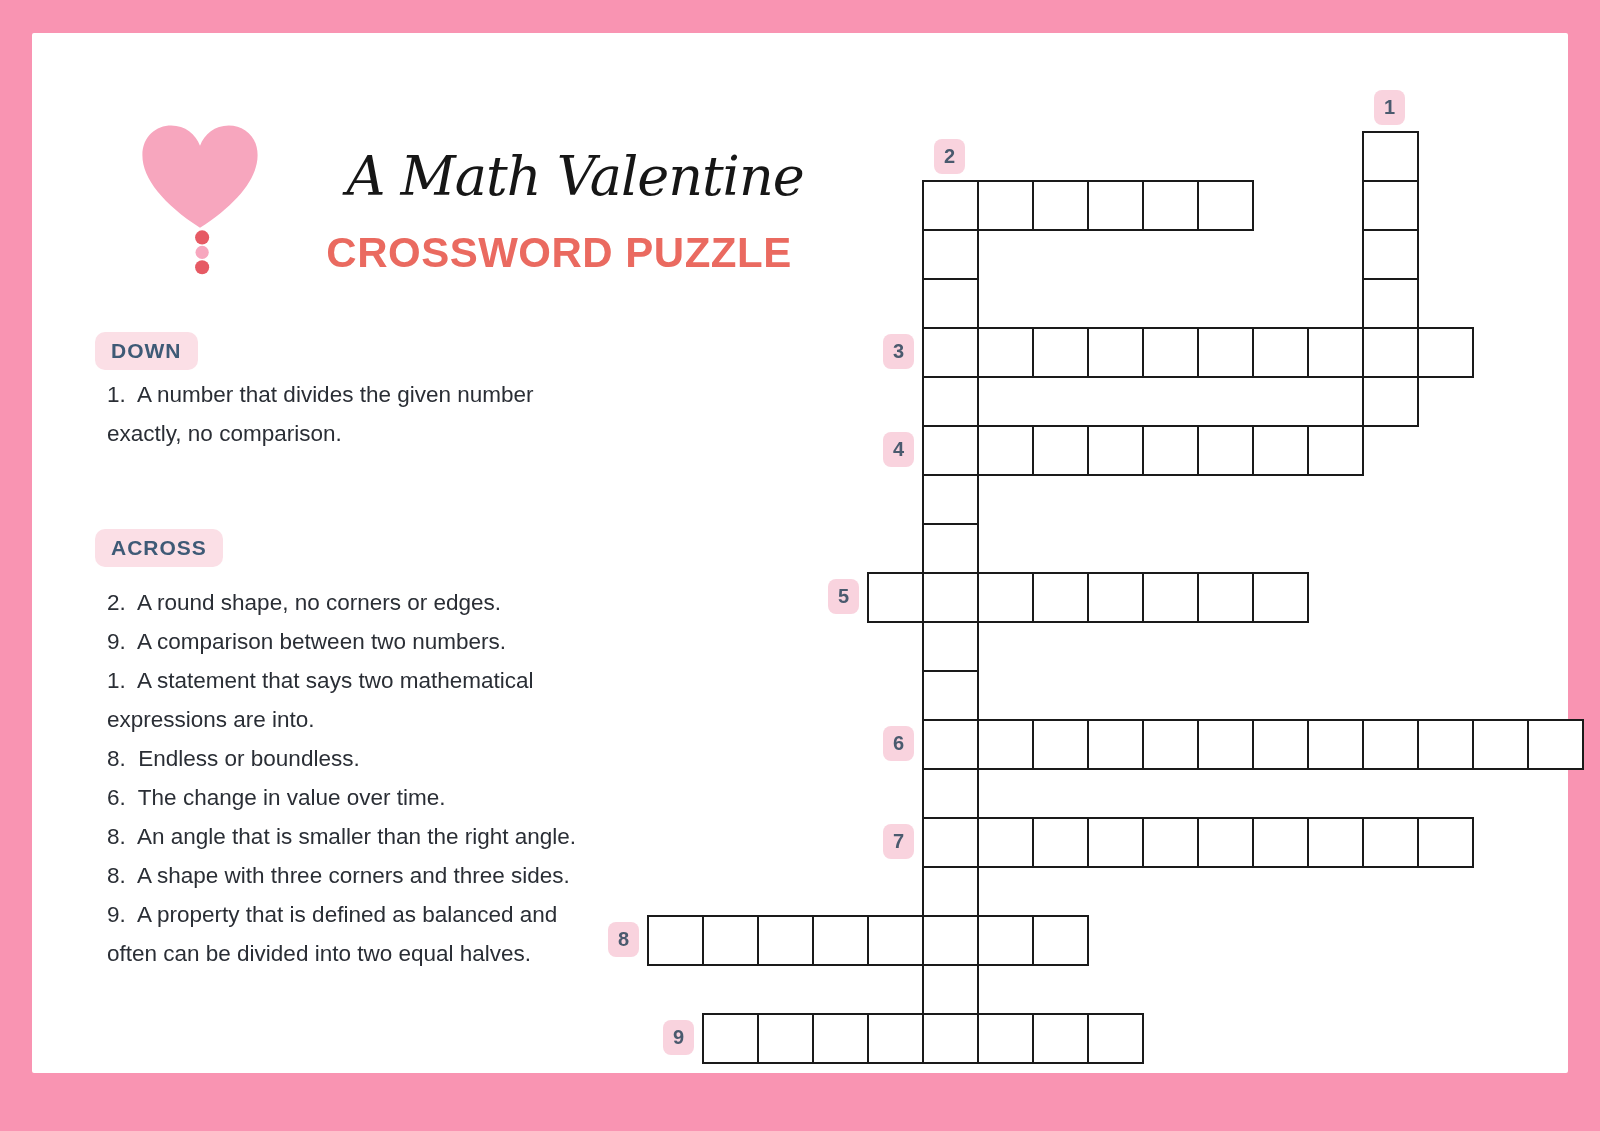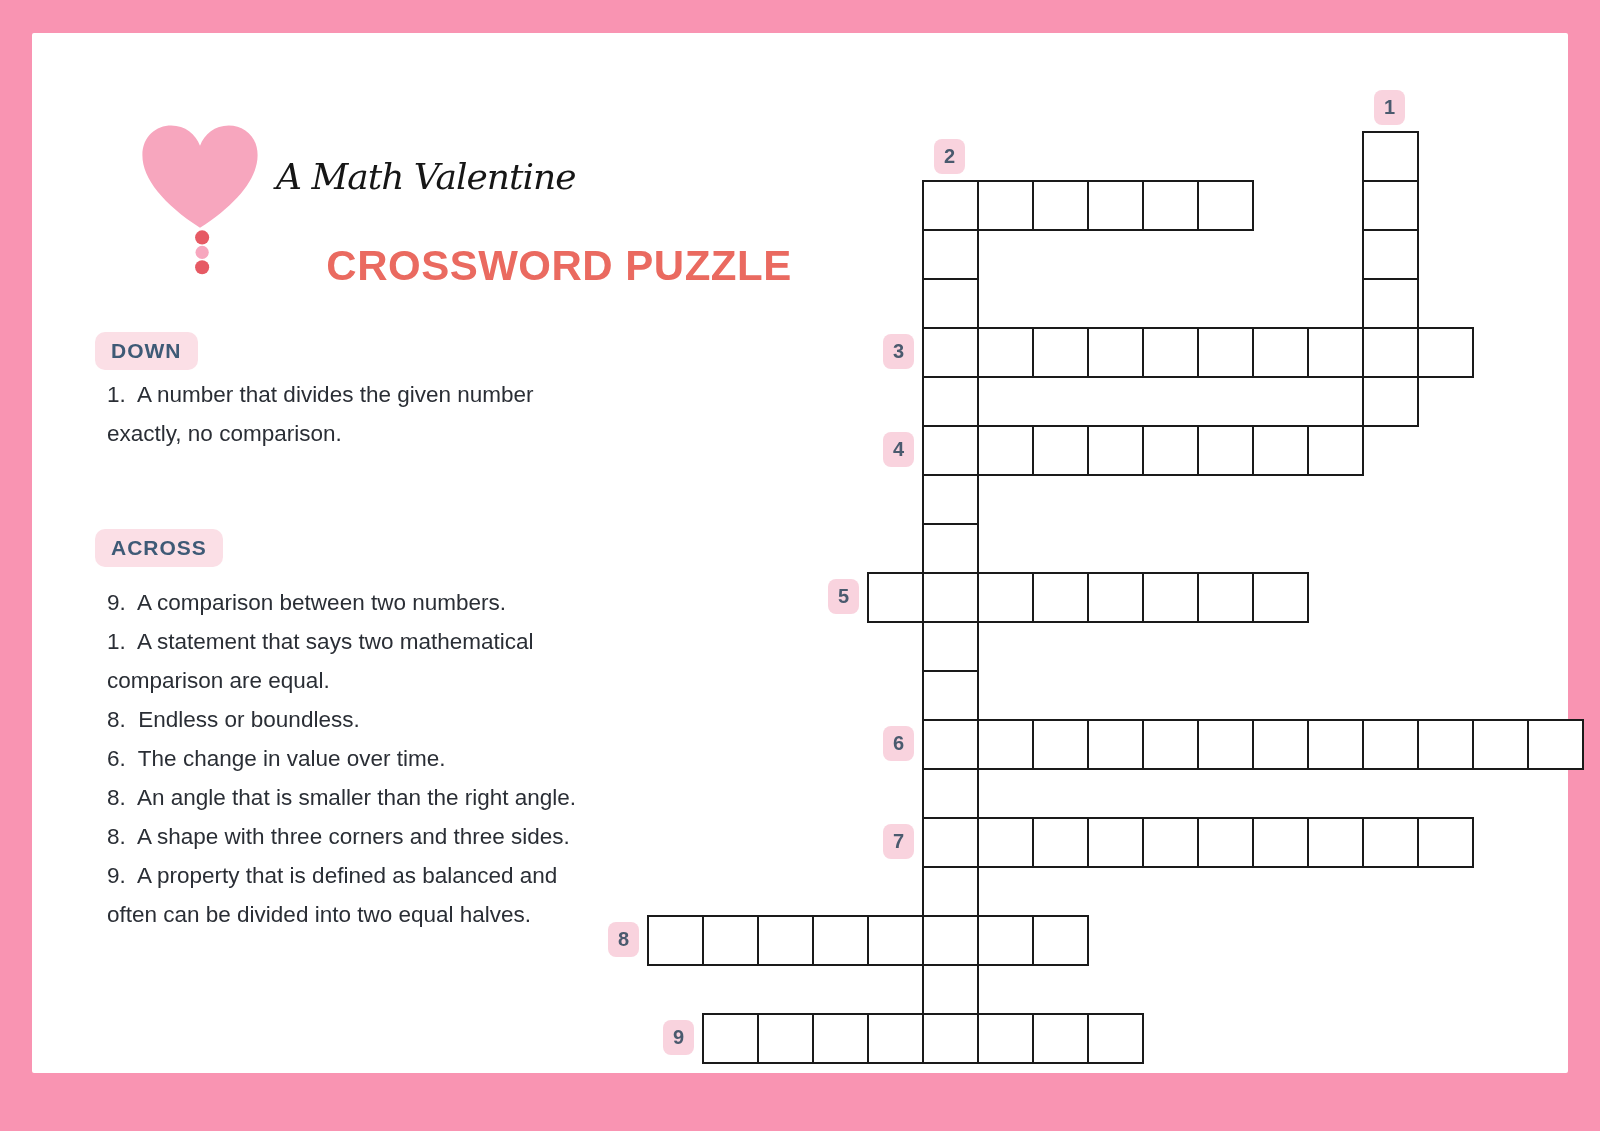--- a/index.html
+++ b/index.html
@@ -20,28 +20,28 @@
     background:var(--border-pink);
     position:relative;overflow:hidden;
     font-family:"Liberation Sans",sans-serif;
   }
   .page{
     position:absolute;left:32px;top:33px;width:1536px;height:1040px;
     background:#ffffff;border-radius:2px;
   }
   .heart-wrap{position:absolute;left:104px;top:86px;width:128px;height:160px;}
   .title{
-    position:absolute;left:244px;top:98px;width:550px;height:92px;
-    text-align:left;
+    position:absolute;left:268px;top:98px;width:550px;height:92px;
+    text-align:center;
     font-family:"DejaVu Serif",serif;font-style:italic;
-    font-size:36px;letter-spacing:-1px;color:#161616;
+    font-size:54px;letter-spacing:-1px;color:#161616;
     line-height:92px;white-space:nowrap;
   }
   .subtitle{
-    position:absolute;left:252px;top:209px;width:550px;
+    position:absolute;left:252px;top:196px;width:550px;
     text-align:center;
     font-weight:700;font-size:42px;letter-spacing:0.5px;
     color:var(--coral);white-space:nowrap;
   }
   .section-badge{
     position:absolute;
     background:var(--badge-bg);
     color:var(--slate);
     font-weight:700;font-size:21px;letter-spacing:1px;
     border-radius:10px;
@@ -91,25 +91,28 @@
   <div id="down-clues" class="clues">
       <div>
         <div class="clue-line">1.  A number that divides the given number</div>
         <div class="clue-line">exactly, no comparison.</div>
       </div>
     </div>
 
   <div id="across-badge" class="section-badge">ACROSS</div>
   <div id="across-clues" class="clues">
       <div>
+        <div class="clue-line">2.  A round shape, no corners or edges.</div>
+      </div>
+      <div>
         <div class="clue-line">9.  A comparison between two numbers.</div>
       </div>
       <div>
         <div class="clue-line">1.  A statement that says two mathematical</div>
-        <div class="clue-line">comparison are equal.</div>
+        <div class="clue-line">expressions are into.</div>
       </div>
       <div>
         <div class="clue-line">8.  Endless or boundless.</div>
       </div>
       <div>
         <div class="clue-line">6.  The change in value over time.</div>
       </div>
       <div>
         <div class="clue-line">8.  An angle that is smaller than the right angle.</div>
       </div>

